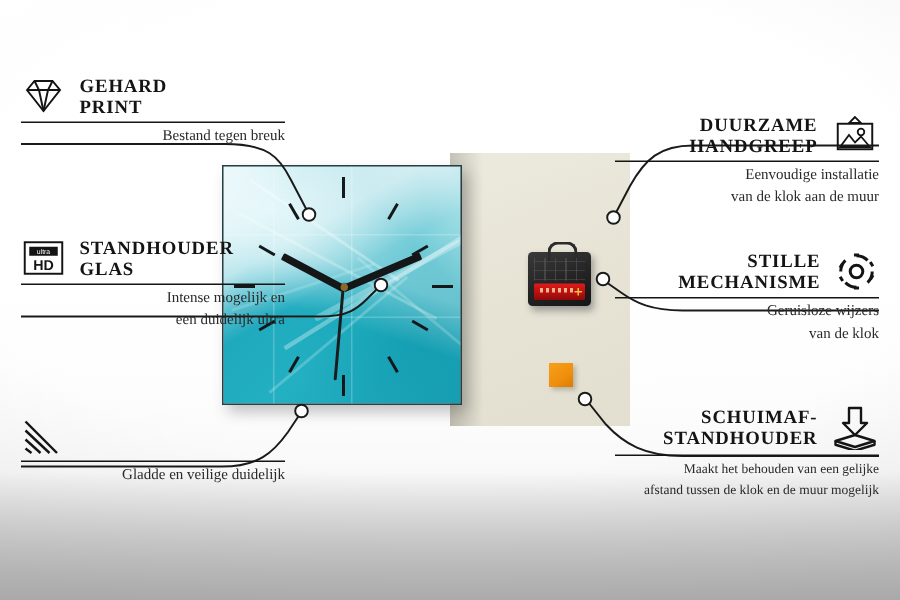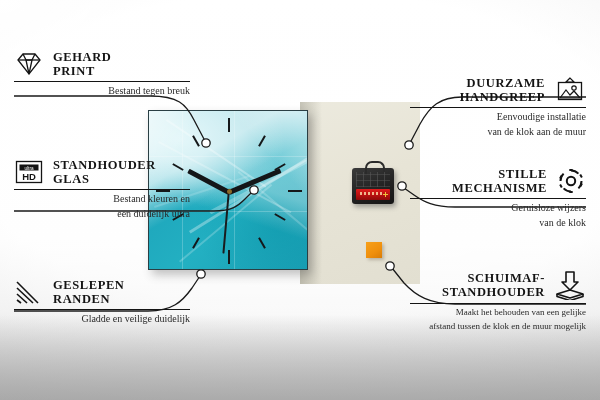--- a/index.html
+++ b/index.html
@@ -200,38 +200,34 @@
         <rect x="5.5" y="5.5" width="19" height="6" fill="#141414"></rect>
         <text x="15" y="10.6" font-family="Liberation Sans, sans-serif" font-size="4.6" fill="#ffffff" text-anchor="middle">ultra</text>
         <text x="15" y="21" font-family="Liberation Sans, sans-serif" font-size="9.5" font-weight="bold" fill="#141414" text-anchor="middle">HD</text>
       </svg>
       <div>
         <div class="feat-title">STANDHOUDER</div>
         <div class="feat-title">GLAS</div>
       </div>
     </div>
     <div class="rule"></div>
-    <div class="feat-desc">Bestand kleuren en</div>
+    <div class="feat-desc">Intense mogelijk en</div>
     <div class="feat-desc">een duidelijk ultra</div>
   </div>
 
   <div class="feature left" id="f-randen">
     <div class="feat-head">
       <svg class="icon" width="30" height="26" viewBox="0 0 30 26">
         <g stroke="#141414" stroke-width="1.6">
           <path d="M3,3 L24,24"></path>
             <path d="M3,9 L19,24"></path>
             <path d="M3,15 L13,24"></path>
             <path d="M3,21 L7,24"></path>
         </g>
       </svg>
-      <div>
-        <div class="feat-title">GESLEPEN</div>
-        <div class="feat-title">RANDEN</div>
-      </div>
     </div>
     <div class="rule"></div>
     <div class="feat-desc">Gladde en veilige duidelijk</div>
   </div>
 
   <div class="feature right" id="f-handgreep">
     <div class="feat-head">
       <div>
         <div class="feat-title">DUURZAME</div>
         <div class="feat-title">HANDGREEP</div>

